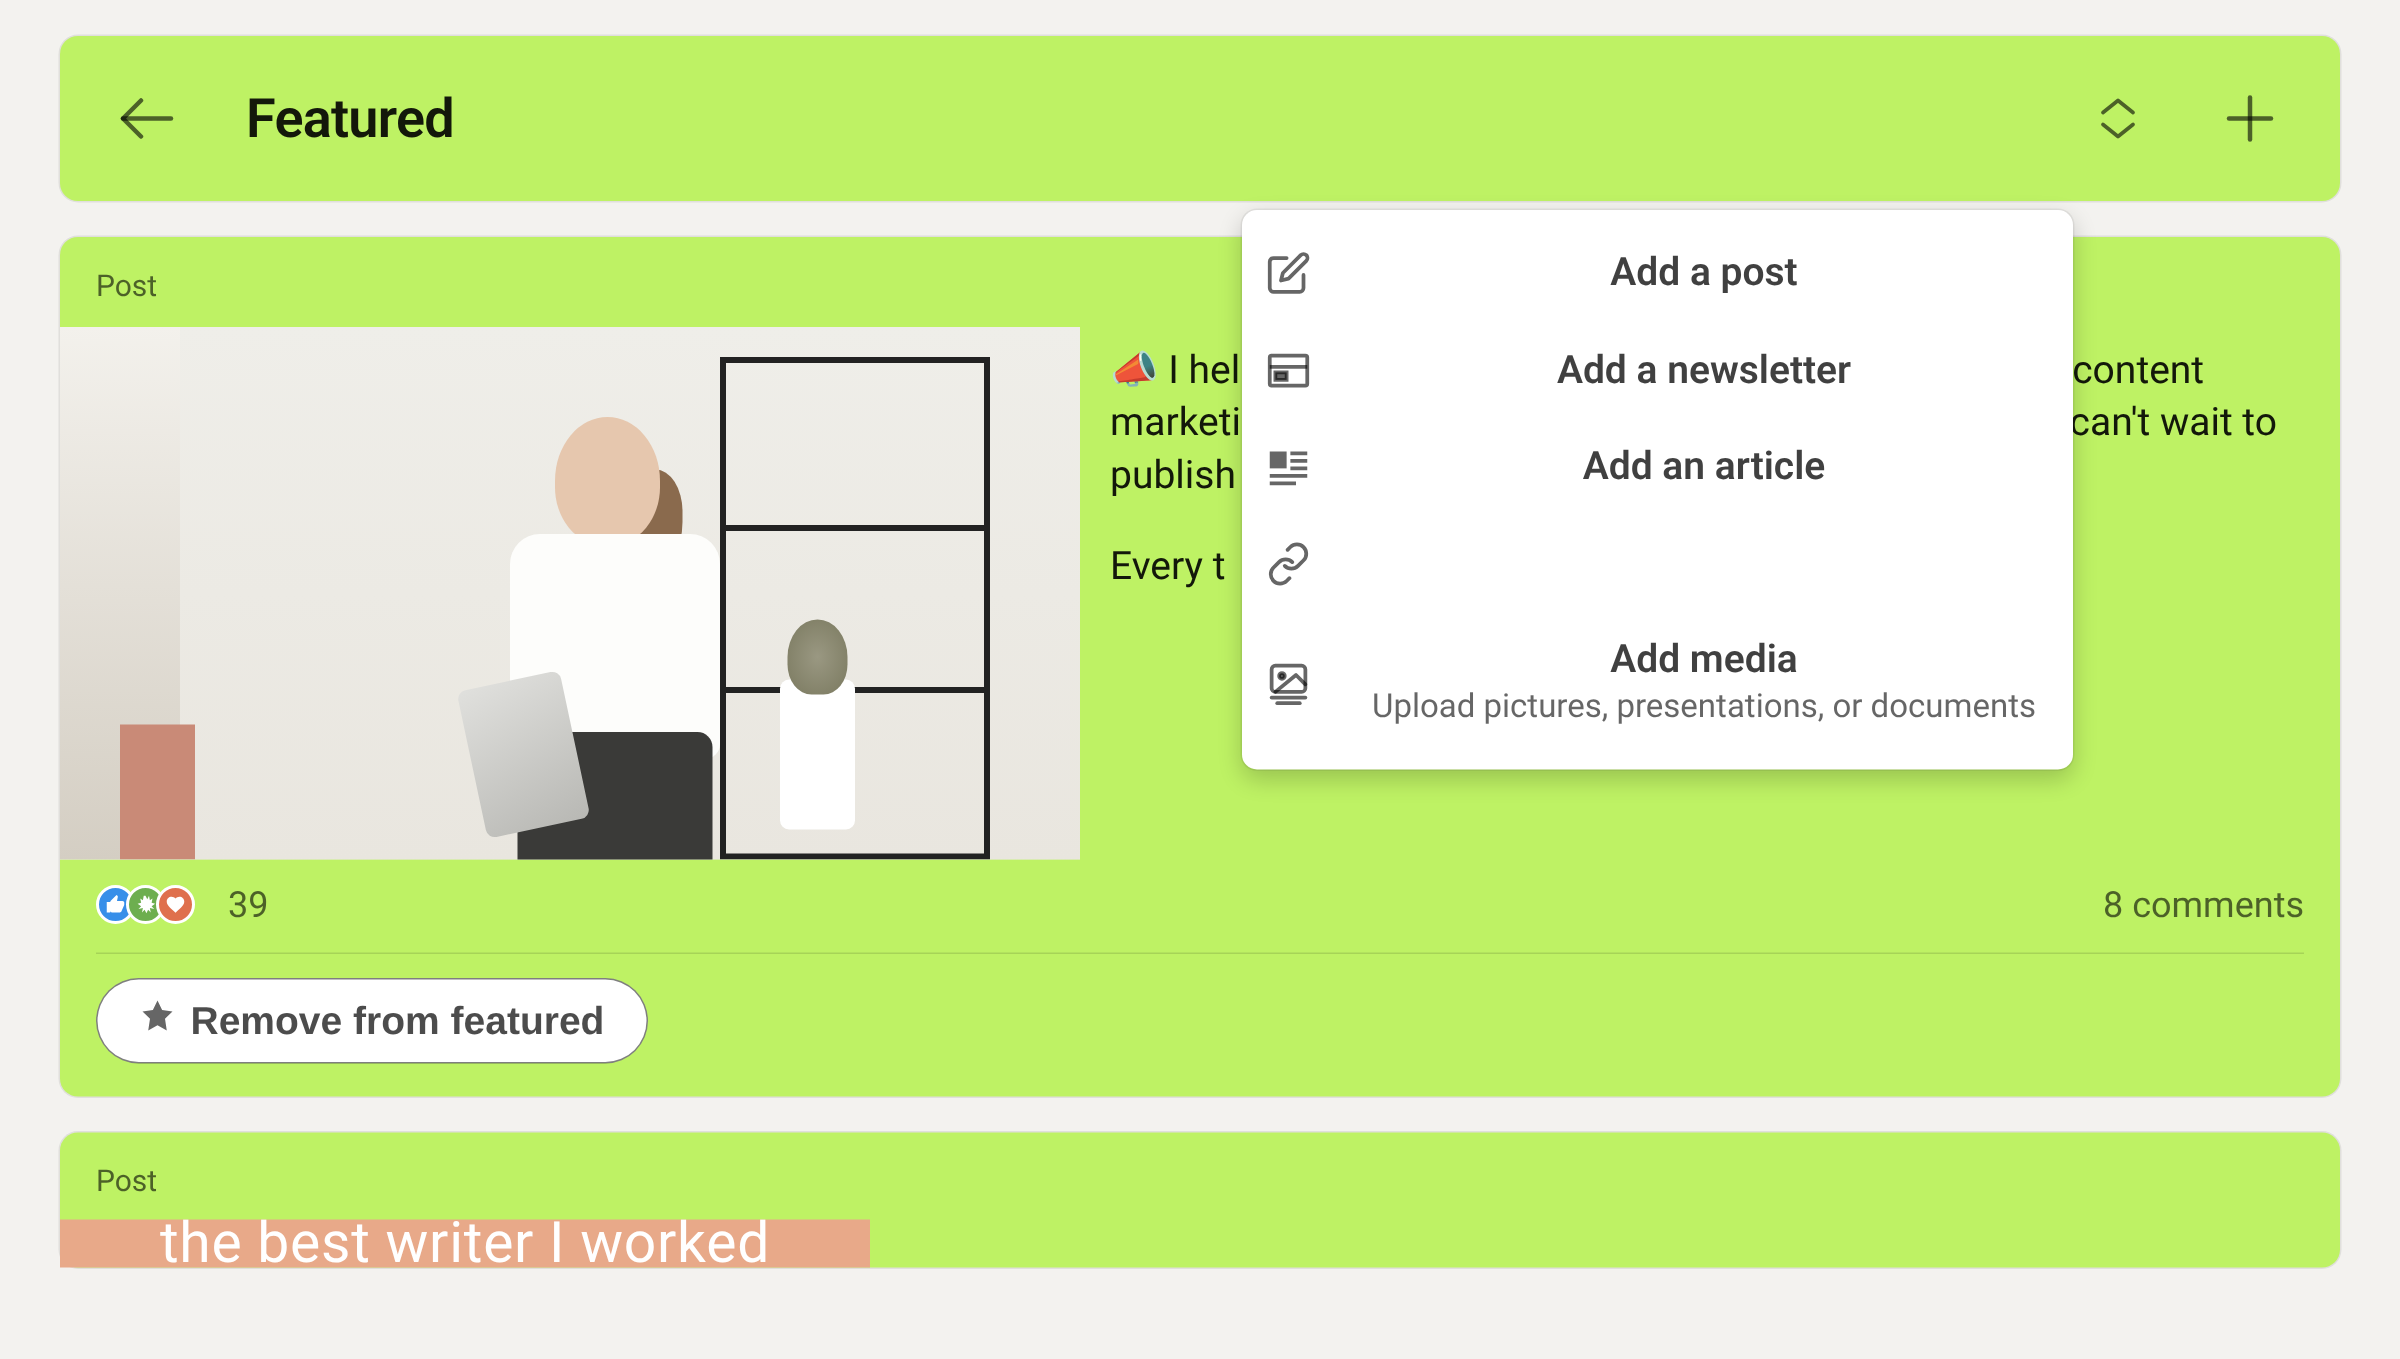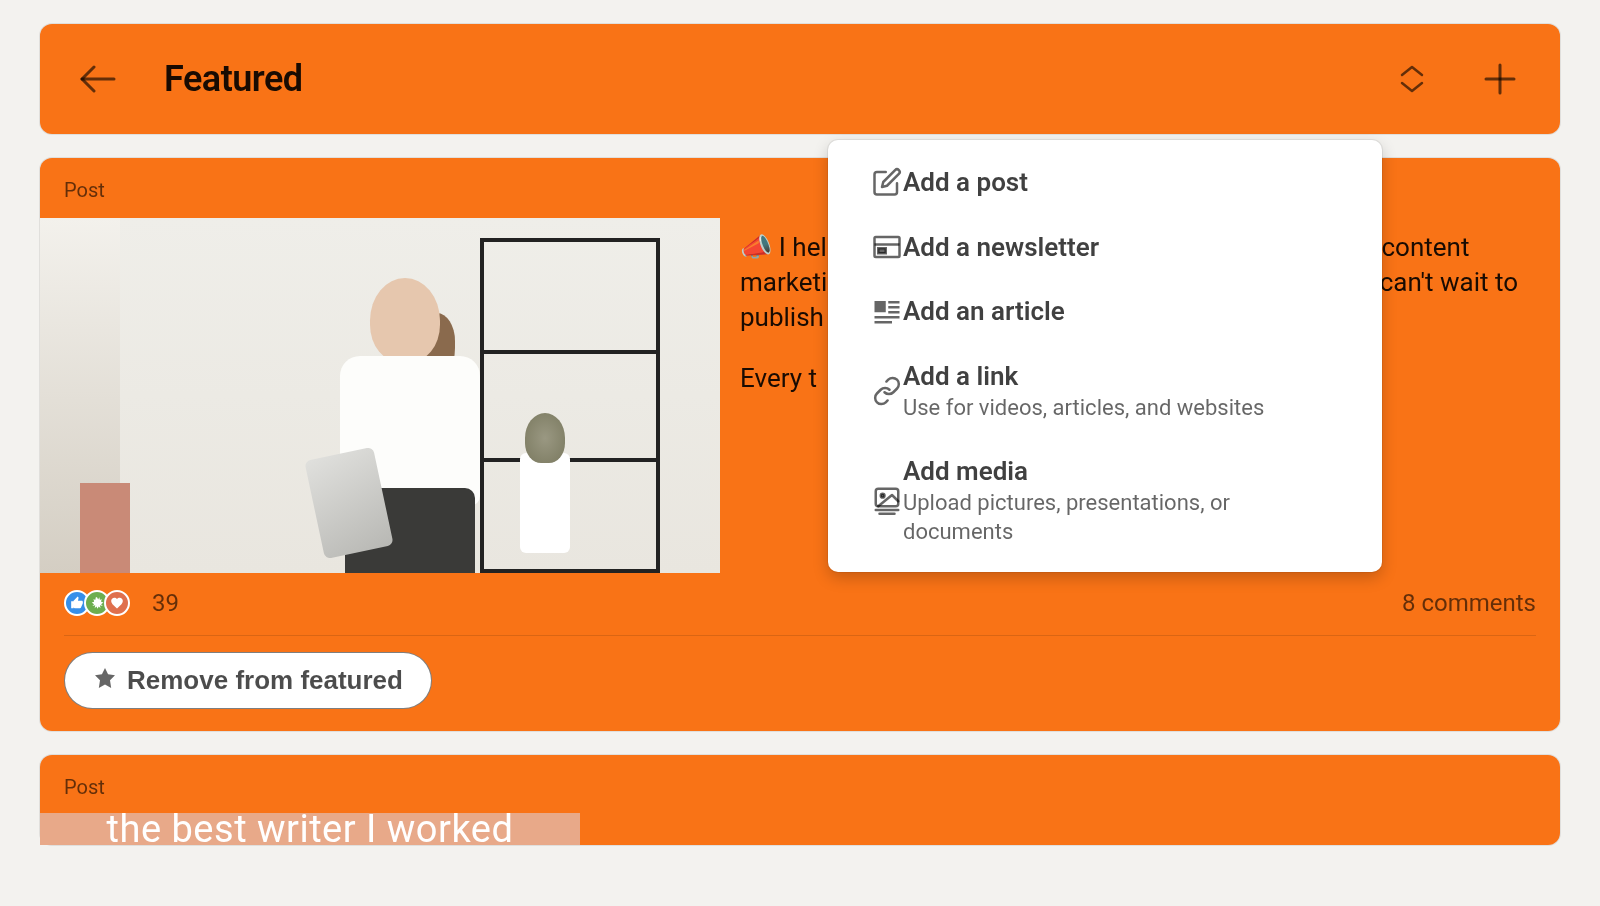--- a/index.html
+++ b/index.html
@@ -9,21 +9,21 @@
     }
     body {
       font-family: -apple-system, BlinkMacSystemFont, "Segoe UI", Roboto, Helvetica, Arial, sans-serif;
       background: #f3f2ef;
       width: 1600px;
       height: 906px;
       overflow: hidden;
       padding: 24px 40px;
     }
     .card {
-      background: #f97316;
+      background: #bef264;
       border-radius: 12px;
       box-shadow: 0 0 0 1px rgba(0,0,0,0.08);
       margin-bottom: 24px;
     }
     .header-card {
       display: flex;
       align-items: center;
       padding: 34px 40px;
       justify-content: space-between;
     }
@@ -164,22 +164,24 @@
       width: 554px;
       background: #fff;
       border-radius: 10px;
       box-shadow: 0 6px 16px rgba(0,0,0,0.2), 0 0 0 1px rgba(0,0,0,0.06);
       padding: 10px 0;
       z-index: 100;
     }
     .menu-item {
       display: flex;
       align-items: center;
-      padding: 16px 43px;
+      gap: 30px;
+      padding: 16px 15px;
       cursor: pointer;
+      text-align: center;
     }
     .menu-icon {
       width: 32px;
       height: 32px;
       color: rgba(0,0,0,0.6);
       flex-shrink: 0;
       display: flex;
       align-items: center;
       justify-content: center;
     }
@@ -462,24 +464,20 @@
     </div>
   </div>
 
   <div class="menu-item">
     <div class="menu-icon">
       <svg width="30" height="30" viewBox="0 0 24 24" fill="none" stroke="currentColor" stroke-width="2" stroke-linecap="round" stroke-linejoin="round">
         <path d="M10 13a5 5 0 0 0 7.07 0l3-3a5 5 0 0 0-7.07-7.07l-1.5 1.5"></path>
         <path d="M14 11a5 5 0 0 0-7.07 0l-3 3a5 5 0 0 0 7.07 7.07l1.5-1.5"></path>
       </svg>
     </div>
-    <div class="menu-text">
-      <div class="menu-title">Add a link</div>
-      <div class="menu-sub">Use for videos, articles, and websites</div>
-    </div>
   </div>
 
   <div class="menu-item">
     <div class="menu-icon">
       <svg width="30" height="30" viewBox="0 0 24 24" fill="none" stroke="currentColor" stroke-width="2" stroke-linecap="round" stroke-linejoin="round">
         <rect x="3" y="3" width="18" height="14" rx="2"></rect>
         <circle cx="8.5" cy="8.5" r="1.5" fill="currentColor"></circle>
         <polyline points="21,13 16,8 5,17"></polyline>
         <line x1="3" y1="20" x2="21" y2="20"></line>
         <line x1="6" y1="23" x2="18" y2="23"></line>

